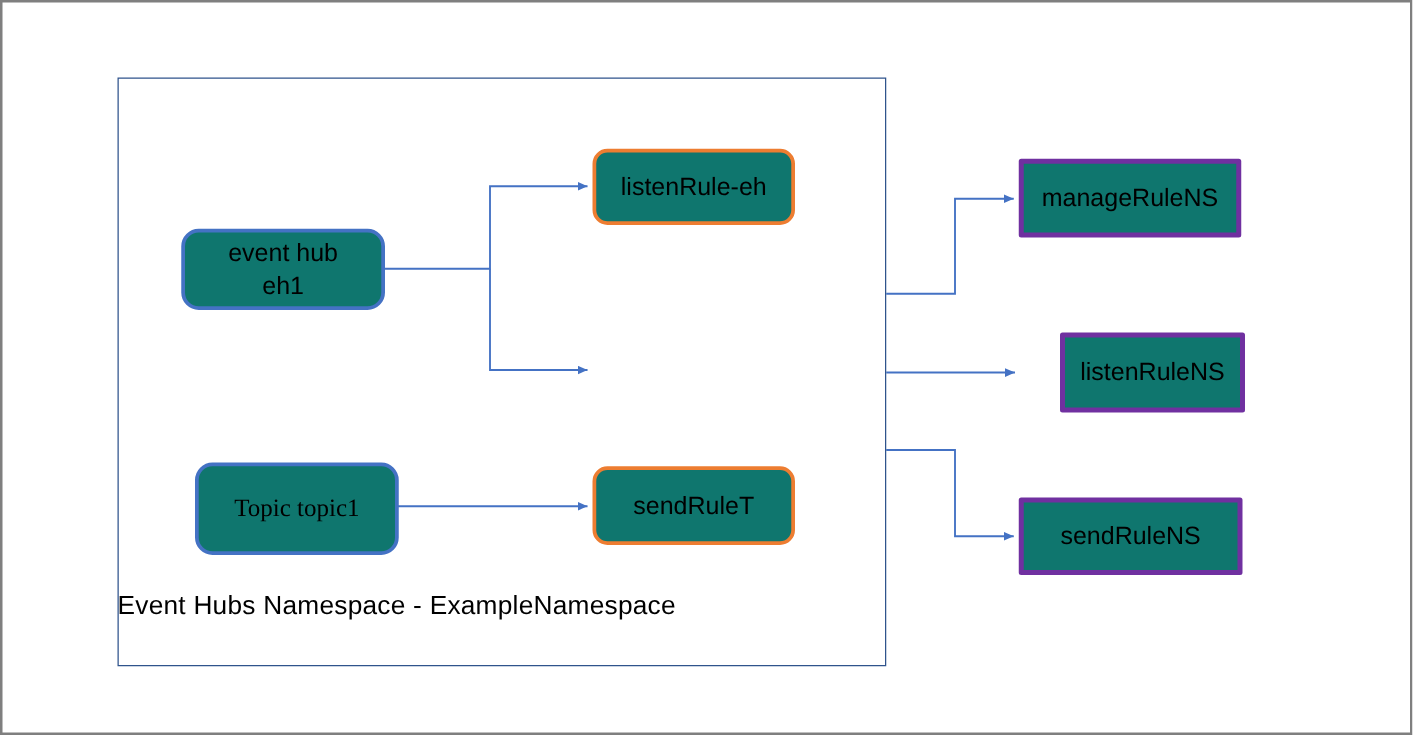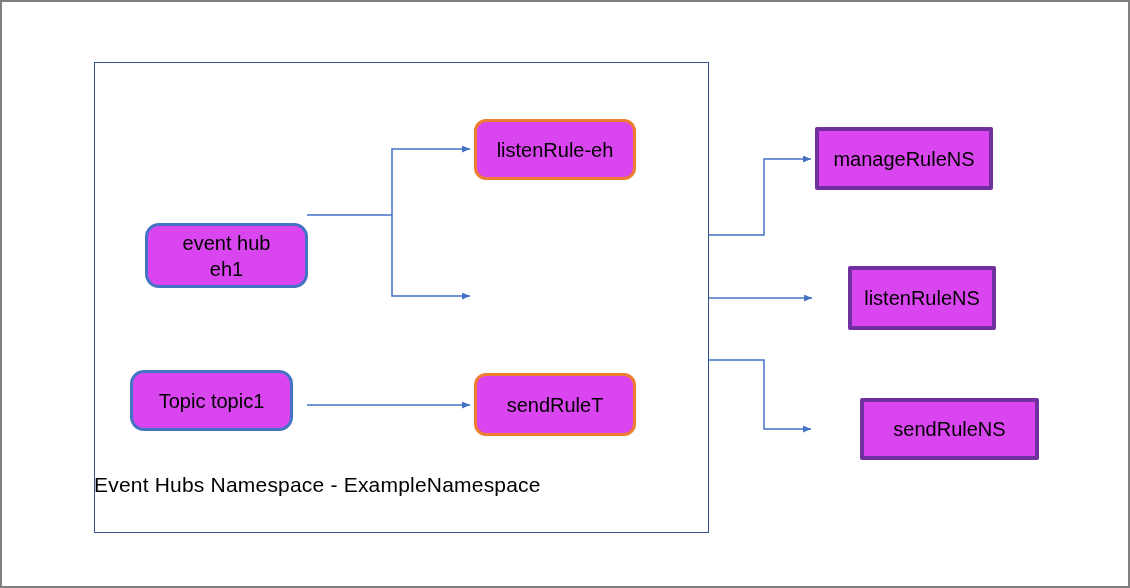--- a/index.html
+++ b/index.html
@@ -40,42 +40,42 @@
     top: 471px;
     width: 615px;
     font-size: 21px;
     color: #000000;
     letter-spacing: 0.2px;
     white-space: nowrap;
   }
   .node {
     position: absolute;
     box-sizing: border-box;
-    background: #d946ef;
+    background: #0f766e;
     display: flex;
     align-items: center;
     justify-content: center;
     text-align: center;
     font-size: 20px;
     color: #000000;
     line-height: 1.3;
     white-space: nowrap;
   }
   .node.blue   { border: 3px solid #4472c4; border-radius: 14px; }
   .node.orange { border: 3px solid #ed7d31; border-radius: 12px; }
   .node.purple { border: 4px solid #7030a0; border-radius: 2px; }
 
-  .node-event-hub   { left: 143px; top: 181px; width: 163px; height: 65px; margin-top: 40px; }
-  .node-topic       { left: 128px; top: 368px; width: 163px; height: 61px; }
+  .node-event-hub   { left: 143px; top: 181px; width: 163px; height: 65px; }
+  .node-topic       { left: 154px; top: 368px; width: 163px; height: 74px; font-family: Liberation Serif, serif; }
   .node-listen-eh   { left: 472px; top: 117px; width: 162px; height: 61px; }
   .node-send-eh     { left: 472px; top: 261px; width: 162px; height: 64px; }
   .node-send-t      { left: 472px; top: 371px; width: 162px; height: 63px; }
   .node-manage-ns   { left: 813px; top: 125px; width: 178px; height: 63px; }
   .node-listen-ns   { left: 846px; top: 264px; width: 148px; height: 64px; }
-  .node-send-ns     { left: 813px; top: 396px; width: 179px; height: 62px; margin-left: 45px; }
+  .node-send-ns     { left: 813px; top: 396px; width: 179px; height: 62px; }
 </style>
 </head>
 <body>
 
 <div class="canvas">
 
   <svg class="connector-layer" viewBox="0 0 1130 588" xmlns="http://www.w3.org/2000/svg">
     <defs>
       <marker id="arrow" markerWidth="9" markerHeight="8" refX="8" refY="3.5" orient="auto" markerUnits="userSpaceOnUse">
         <path d="M0,0 L8,3.5 L0,7 Z" fill="#4472c4"></path>

